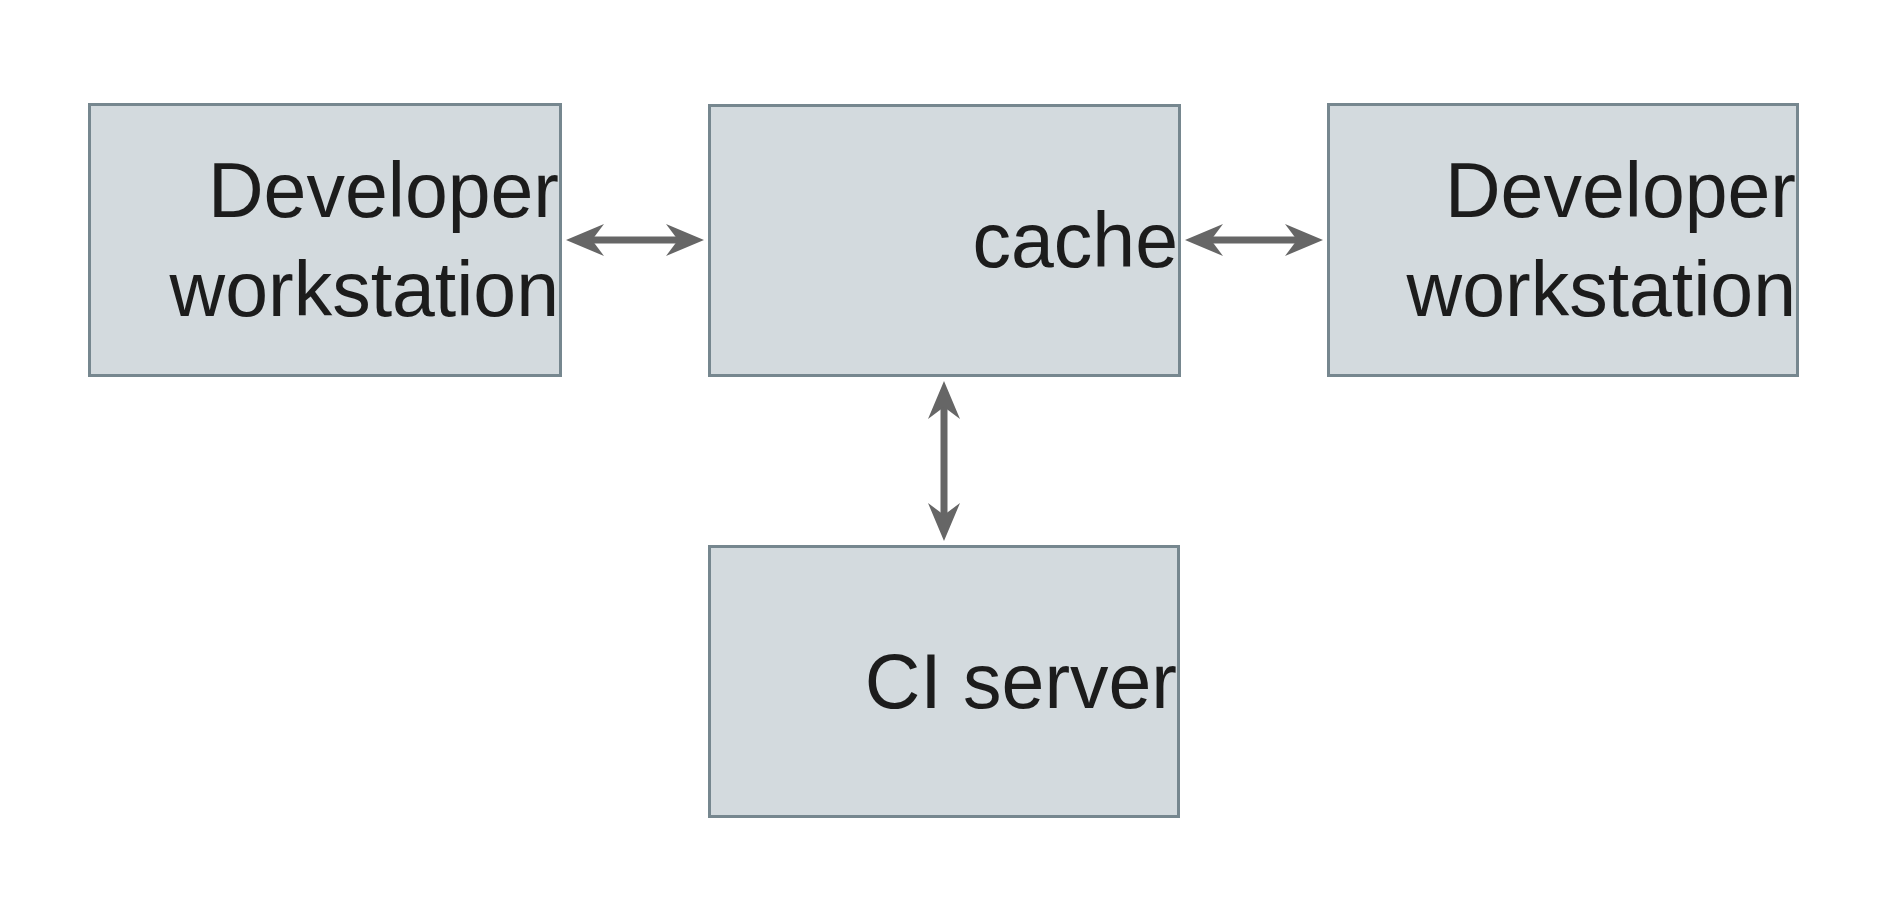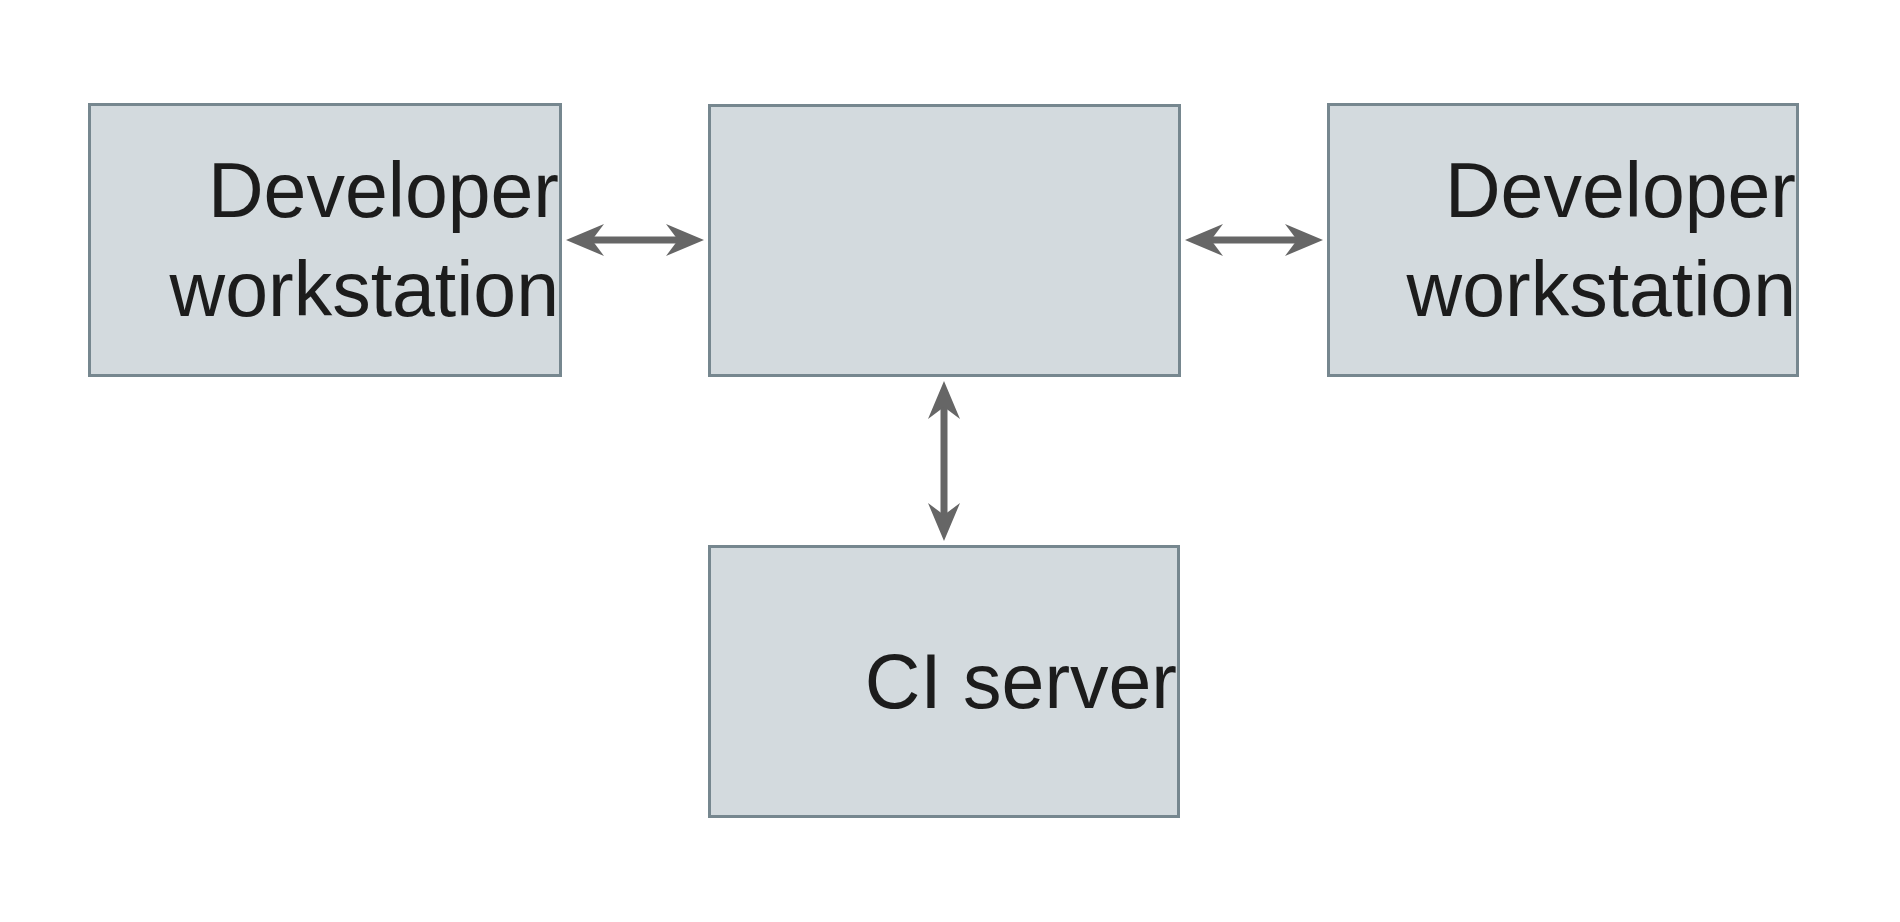--- a/index.html
+++ b/index.html
@@ -77,20 +77,21 @@
       <polygon points="944,541 928,503 944,515 960,503"></polygon>
     </g>
   </svg>
 
   <div class="node" id="node-dev-left">
     <span>Developer</span>
     <span>workstation</span>
   </div>
 
   <div class="node" id="node-shared-cache">
+    <span>cache</span>
   </div>
 
   <div class="node" id="node-dev-right">
     <span>Developer</span>
     <span>workstation</span>
   </div>
 
   <div class="node" id="node-ci-server">
     <span>CI server</span>
   </div>

